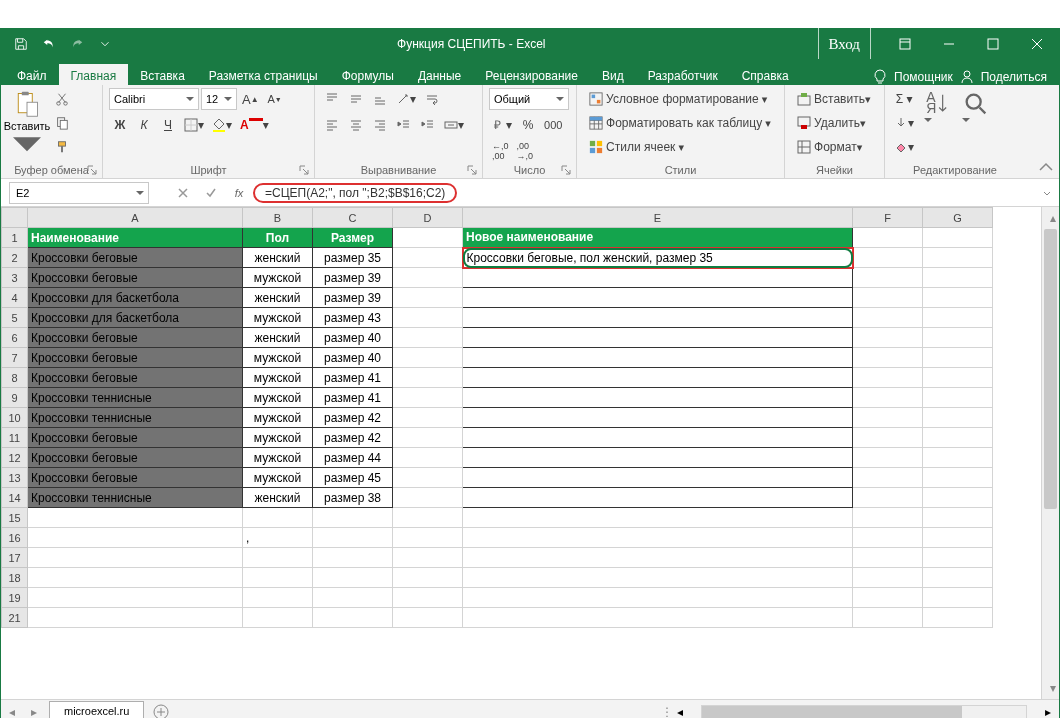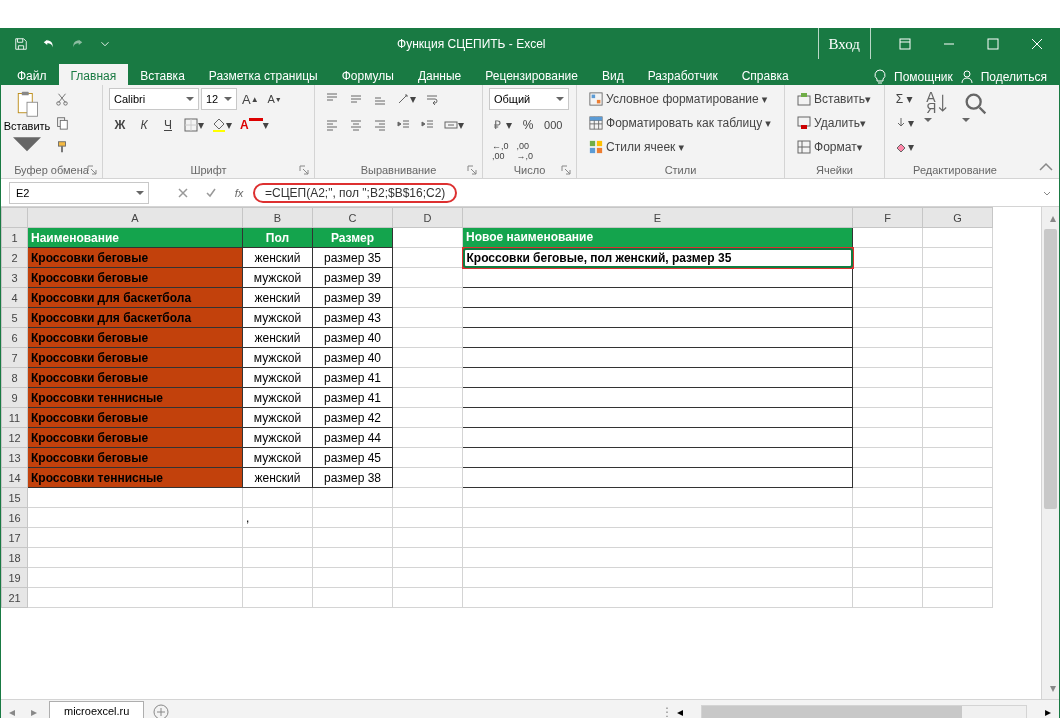--- a/index.html
+++ b/index.html
@@ -49,25 +49,25 @@
 .expand{width:24px;display:flex;align-items:center;justify-content:center;cursor:pointer;}
 .grid-wrap{flex:1;display:flex;overflow:hidden;position:relative;}
 .grid{flex:1;overflow:auto;position:relative;}
 .grid table{border-collapse:collapse;table-layout:fixed;}
 .grid th{background:#e6e6e6;border:1px solid #c6c6c6;font-weight:normal;font-size:11px;color:#444;position:sticky;}
 .grid th.ch{height:20px;top:0;}
 .grid th.rh{width:26px;left:0;text-align:center;}
 .grid th.corner{width:26px;height:20px;background:#e6e6e6;}
 .grid td{border:1px solid #d4d4d4;height:20px;padding:0 3px;font-size:12px;vertical-align:middle;white-space:nowrap;overflow:hidden;}
 .hdr{background:#14a44d!important;color:#fff;font-weight:bold;border:1px solid #333!important;}
-.yel{background:#c2410c;font-weight:bold;}
+.yel{background:#737373;}
 .bcell{border:1px solid #333!important;}
 .cen{text-align:center;}
 .sel{outline:2px solid #107c41;outline-offset:-2px;}
-.circ{border:2px solid #dd3030!important;border-radius:3px;position:relative;font-weight:bold;}
+.circ{border:2px solid #dd3030!important;border-radius:8px;position:relative;}
 .vsb{width:18px;background:#f0f0f0;border-left:1px solid #d4d4d4;display:flex;flex-direction:column;}
 .vsb .track{flex:1;position:relative;}
 .vsb .thumb{position:absolute;left:2px;right:2px;top:0;height:280px;background:#c8c8c8;border-radius:2px;}
 .sheets{height:24px;border-top:1px solid #d4d4d4;background:#f3f3f3;display:flex;align-items:center;}
 .snav{width:22px;height:22px;display:flex;align-items:center;justify-content:center;cursor:pointer;color:#888;}
 .stab{padding:3px 14px;background:#fff;border:1px solid #aeaeae;border-bottom:2px solid #197a43;font-size:11px;margin-left:4px;cursor:pointer;}
 .addsheet{width:22px;height:22px;display:flex;align-items:center;justify-content:center;margin-left:6px;cursor:pointer;}
 .hsb{flex:1;display:flex;align-items:center;padding:0 4px;}
 .hsb .htrack{flex:1;height:14px;background:#f0f0f0;border:1px solid #d4d4d4;position:relative;margin:0 14px;}
 .hsb .hthumb{position:absolute;left:0;top:0;bottom:0;width:260px;background:#c8c8c8;}
@@ -521,20 +521,30 @@
               <th class="rh">9</th>
               <td class="yel bcell">Кроссовки теннисные</td>
               <td class="bcell cen">мужской</td>
               <td class="bcell cen">размер 41</td>
               <td></td>
               <td class="bcell"></td>
               <td></td>
               <td></td>
             </tr>
             <tr>
+              <th class="rh">10</th>
+              <td class="yel bcell">Кроссовки теннисные</td>
+              <td class="bcell cen">мужской</td>
+              <td class="bcell cen">размер 42</td>
+              <td></td>
+              <td class="bcell"></td>
+              <td></td>
+              <td></td>
+            </tr>
+            <tr>
               <th class="rh">11</th>
               <td class="yel bcell">Кроссовки беговые</td>
               <td class="bcell cen">мужской</td>
               <td class="bcell cen">размер 42</td>
               <td></td>
               <td class="bcell"></td>
               <td></td>
               <td></td>
             </tr>
             <tr>

